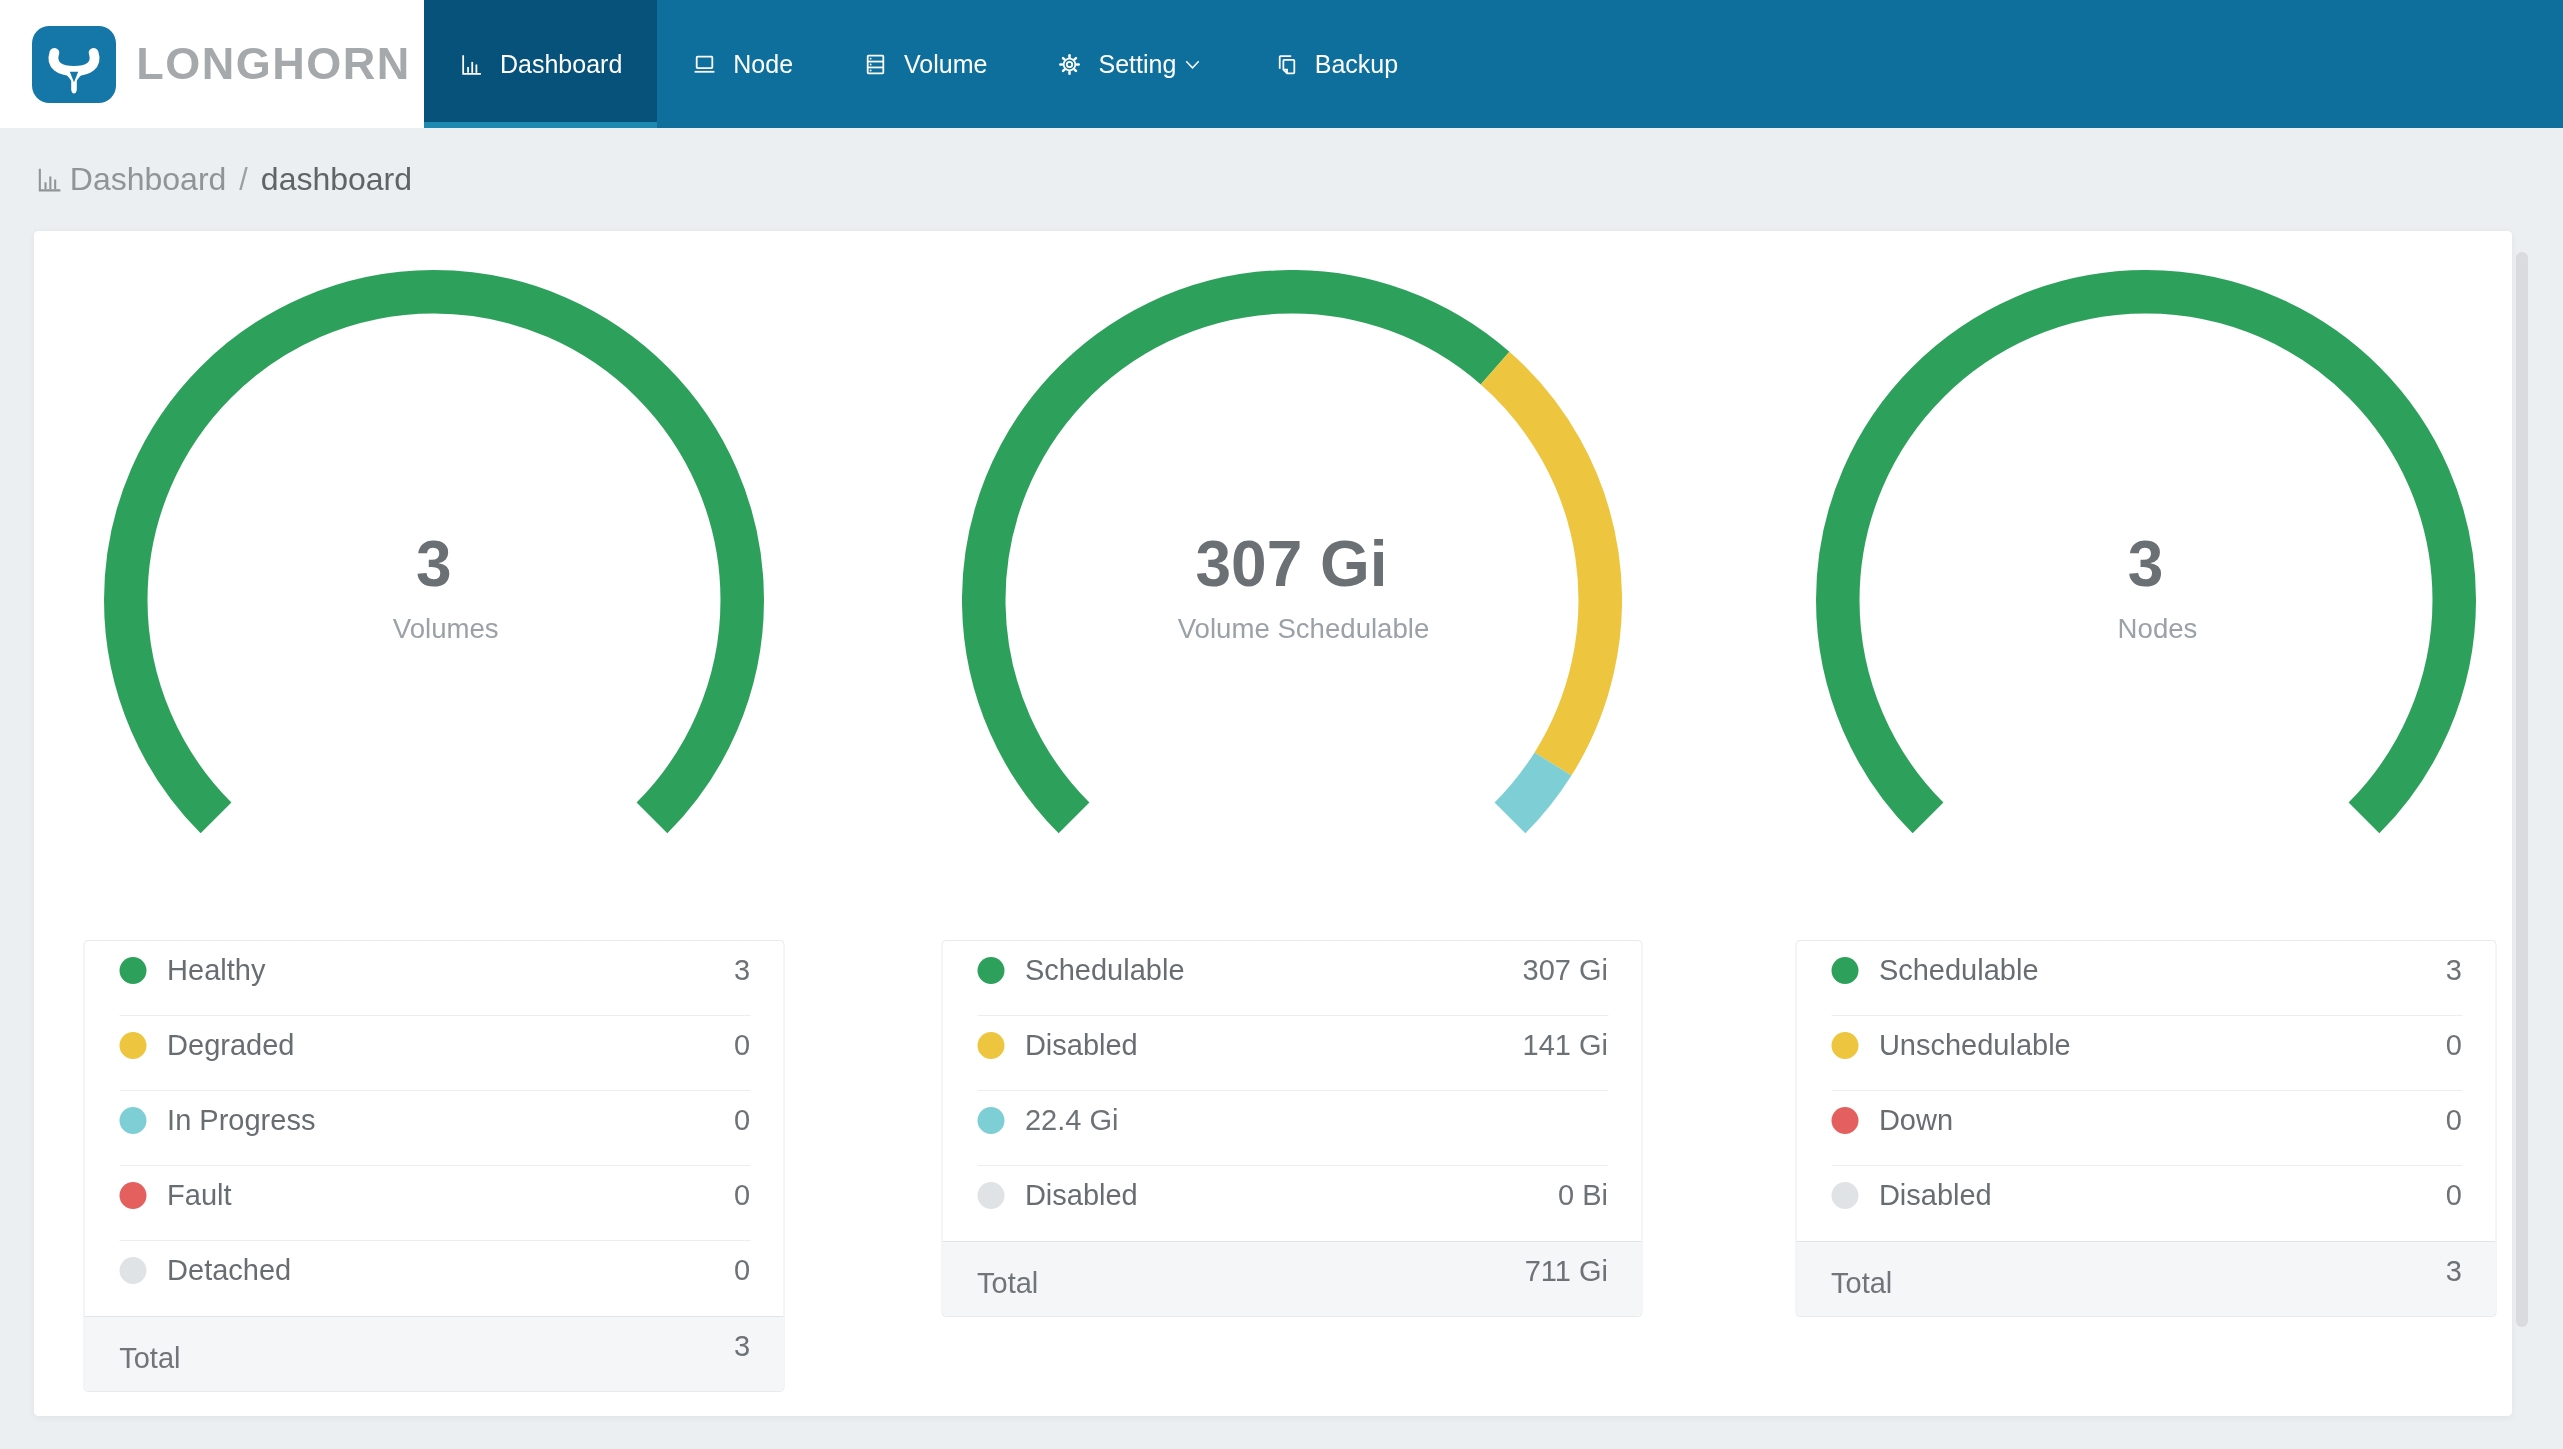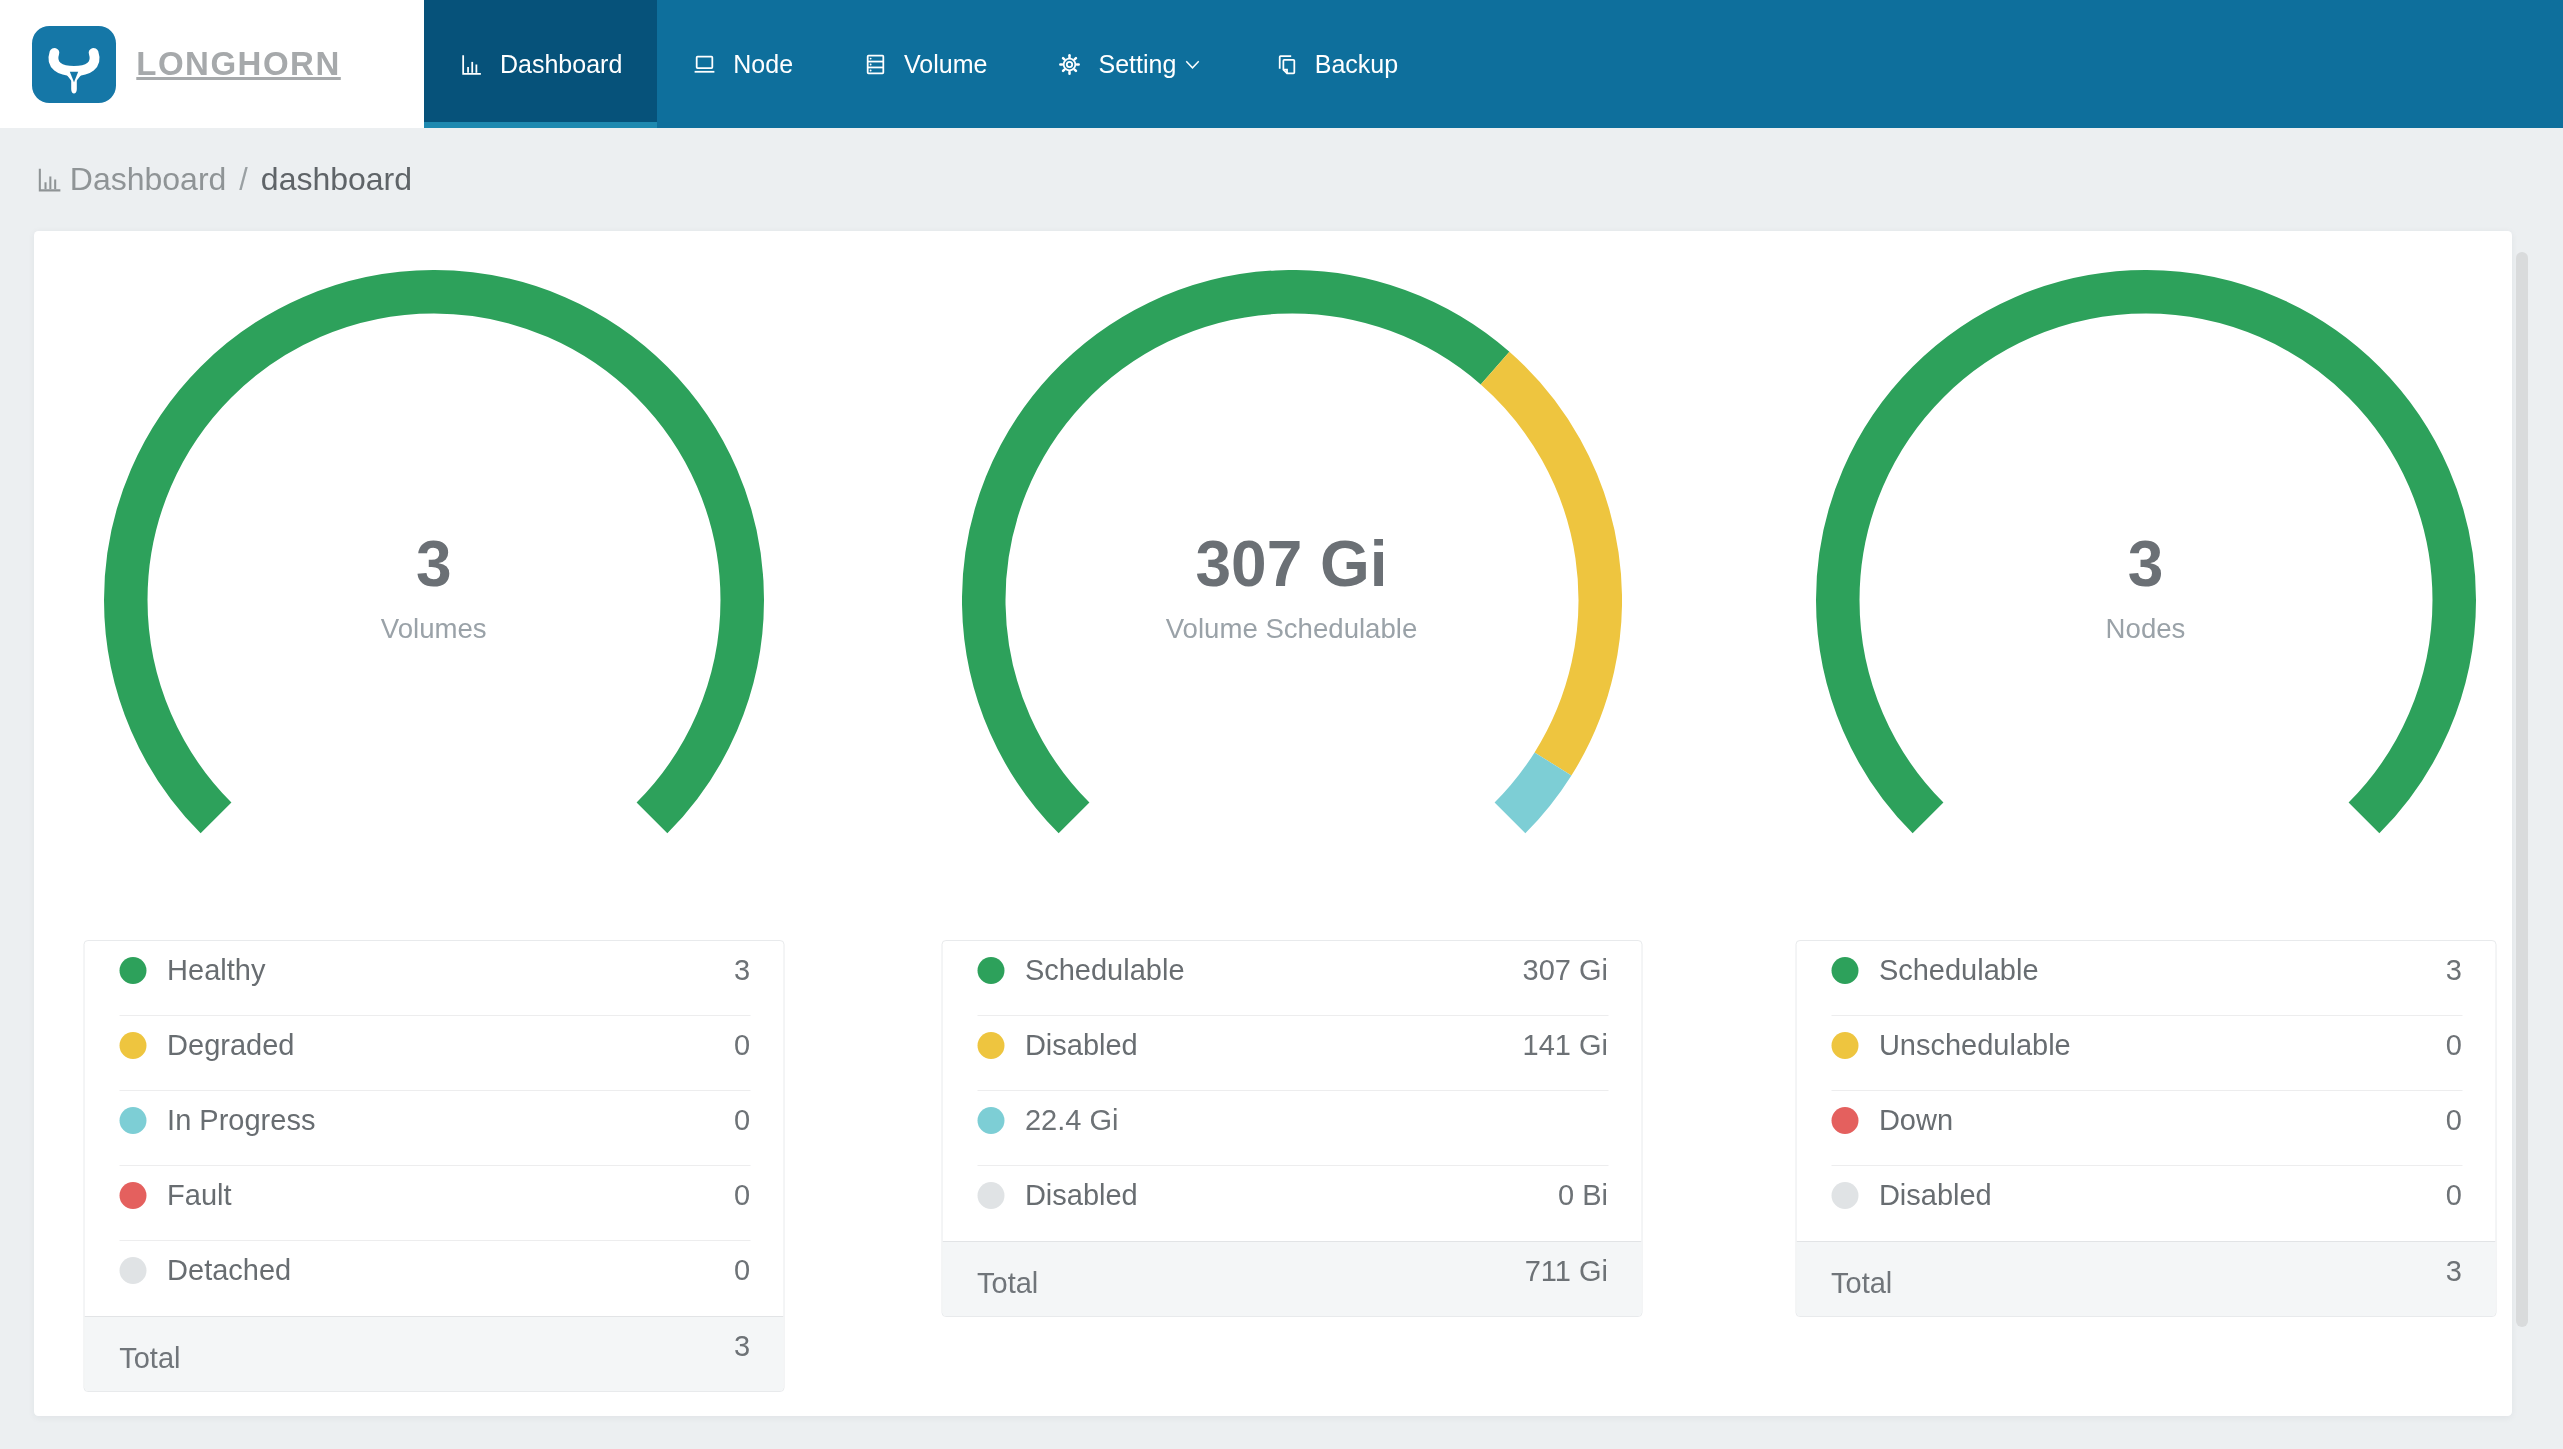--- a/index.html
+++ b/index.html
@@ -4,21 +4,21 @@
 <style>
   * { margin:0; padding:0; box-sizing:border-box; }
   html,body { width:2563px; height:1449px; font-family:"Liberation Sans", sans-serif; }
   #screen { position:relative; width:2563px; height:1449px; background:#eceff1; overflow:hidden; }
 
   
   #topnav { position:absolute; left:0; top:0; width:2563px; height:128px; background:#0e6f9c; display:flex; }
   .logo-area { width:424px; height:128px; background:#ffffff; display:flex; align-items:center; padding-left:32px; flex:none; cursor:pointer; }
   .logo-box { width:84px; height:77px; border-radius:17.4px; background:#1577a7; display:flex; align-items:center; justify-content:center; margin-right:20.3px; flex:none; }
   .logo-box svg { width:70px; height:70px; }
-  .brand-text { font-size:33px; font-weight:700; color:#a6a9ab; letter-spacing:1.5px;text-decoration:underline; }
+  .brand-text { font-size:45px; font-weight:700; color:#a6a9ab; letter-spacing:1.5px; }
 
   #nav-items { display:flex; height:128px; }
   .nav-item { position:relative; display:flex; align-items:center; height:128px; padding:0 35px; color:#ffffff; font-size:25px; cursor:pointer; white-space:nowrap; }
   .nav-item .nicon { display:flex; margin-right:16px; }
   .nav-item .nicon svg { width:25px; height:25px; }
   .nav-item.active { background:#06527a; }
   .nav-item.active::after { content:""; position:absolute; left:0; right:0; bottom:0; height:6.5px; background:#1e89b0; }
   .nav-caret { display:flex; margin-left:4.4px; }
   .nav-caret svg { width:23px; height:23px; }
 
@@ -30,21 +30,21 @@
   .bc-sep  { color:#9aa0a3; margin:0 13px; font-size:30.5px; }
   .bc-page { color:#5f6468; }
 
   
   #card { position:absolute; left:34px; top:231px; width:2478px; height:1185px; background:#ffffff; border-radius:4.4px; box-shadow:0 1.5px 7.3px rgba(40,55,70,0.06); }
 
   .chart-col { position:absolute; top:0; width:827px; height:100%; }
   .gauge-wrap { position:absolute; top:39px; left:50%; margin-left:-330px; width:660px; height:660px; }
   .gauge-wrap svg { width:660px; height:660px; display:block; }
   .gauge-value { position:absolute; top:262px; left:0; width:100%; text-align:center; font-size:64px; font-weight:700; color:#6b7075; line-height:64px; }
-  .gauge-label { position:absolute; top:345px; left:0; width:100%; text-align:center; font-size:27.6px; color:#9aa2a8; line-height:27.6px; }
+  .gauge-label { position:absolute; top:345px; left:12px; width:100%; text-align:center; font-size:27.6px; color:#9aa2a8; line-height:27.6px; }
 
   
   .legend { position:absolute; top:709px; left:50%; transform:translateX(-50%); width:701px; background:#ffffff; border:0.7px solid #e8eaec; border-radius:4.4px; overflow:hidden; }
   .lrow { position:relative; height:75px; display:flex; align-items:center; padding:0 33px 16px 35px; font-size:29px; }
   .lrow::after { content:""; position:absolute; left:35px; right:33px; bottom:0; height:0.7px; background:#ededee; }
   .lrow:nth-last-child(2)::after, .lrow.total::after { display:none; }
   .dot { width:27.6px; height:27.6px; border-radius:50%; margin-right:20.3px; flex:none; }
   .llabel { flex:1; color:#686d71; }
   .lvalue { color:#6d7276; }
   .lrow.total { background:#f4f6f7; border-top:0.7px solid #e2e4e6; }

